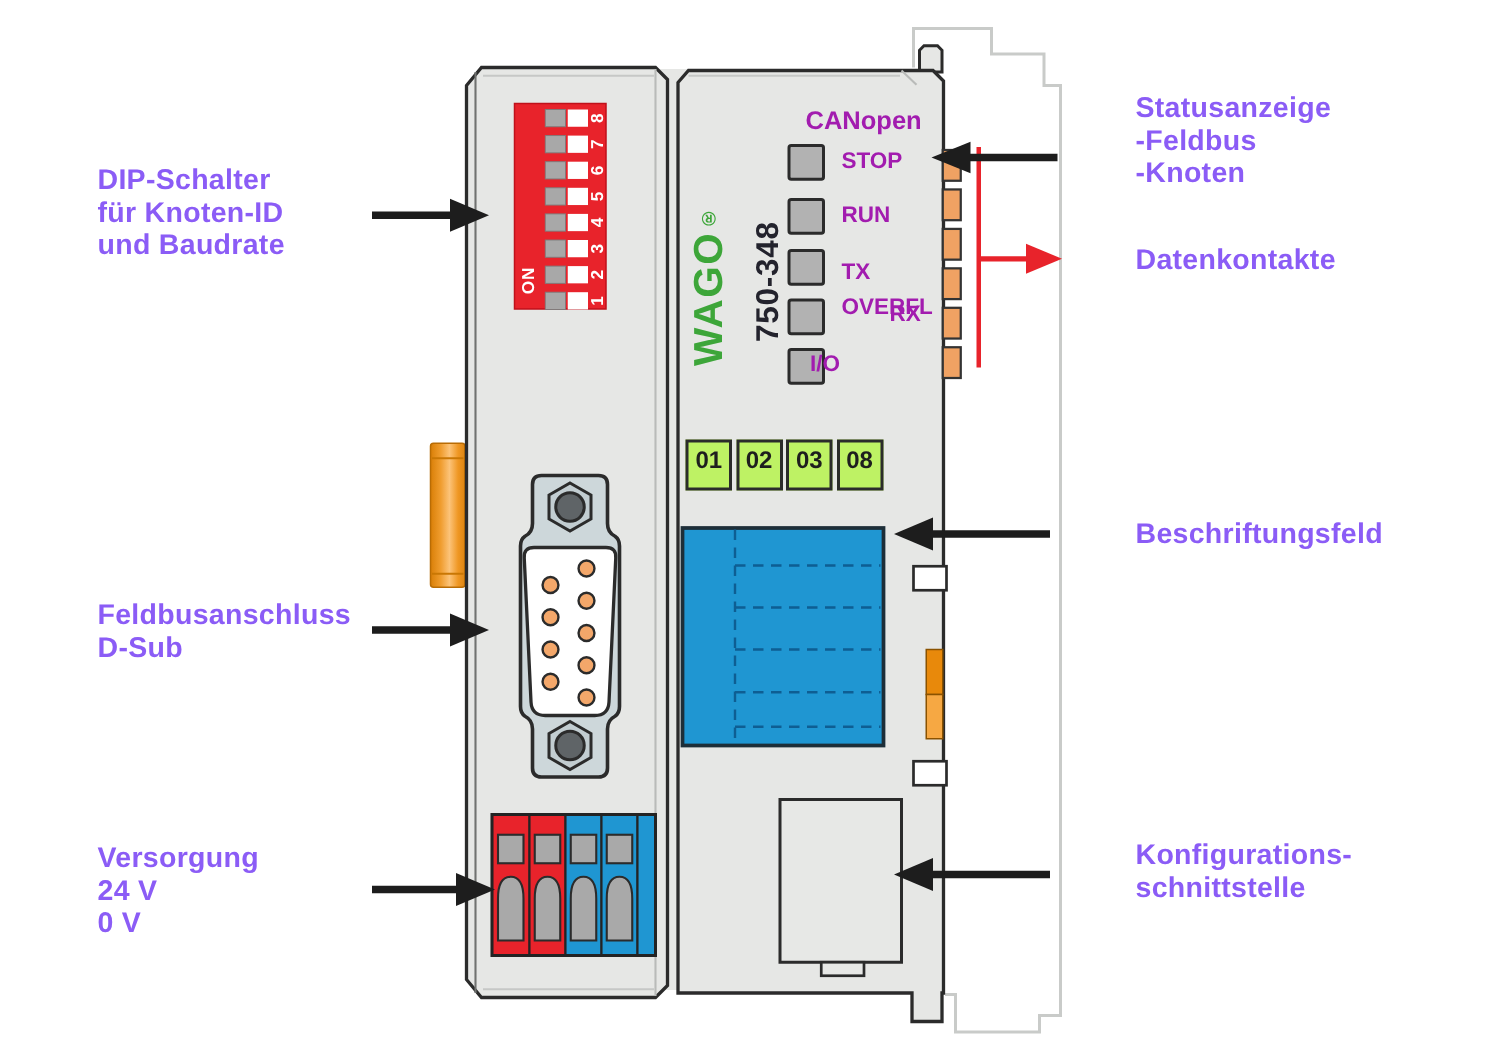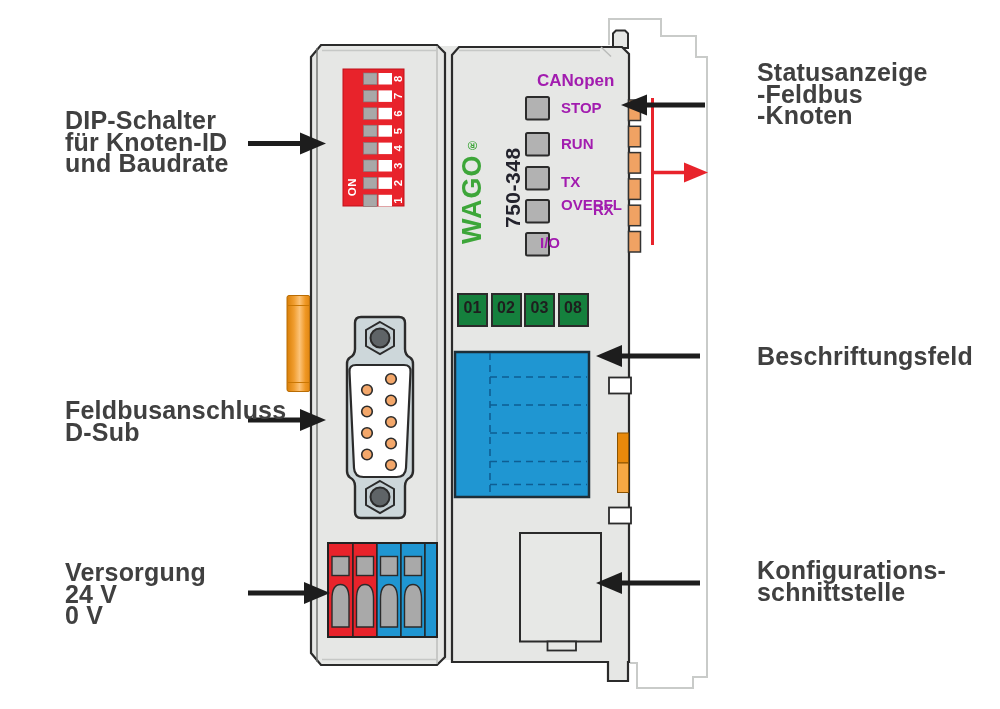--- a/index.html
+++ b/index.html
@@ -1,25 +1,25 @@
 <!DOCTYPE html>
 <html><head>
 <meta charset="utf-8">
 <style>
   html,body{margin:0;padding:0;background:#ffffff;}
   .stage{position:relative;width:1000px;height:709px;background:#ffffff;overflow:hidden;
          font-family:"Liberation Sans", sans-serif;}
   .stage svg{position:absolute;left:0;top:0;}
-  .callout{position:absolute;font-weight:bold;font-size:25px;line-height:21.5px;
-           color:#404040;letter-spacing:0.2px;white-space:nowrap;}
+  .callout{position:absolute;font-weight:bold;font-size:19px;line-height:21.5px;
+           color:#8b5cf6;letter-spacing:0.2px;white-space:nowrap;}
   .callout span{display:block;}
   .dtext{position:absolute;font-weight:bold;color:#a21caf;white-space:nowrap;}
   .canopen{font-size:17px;}
   .led{font-size:15px;line-height:14px;}
-  .chan{position:absolute;box-sizing:border-box;width:31px;height:34px;background:#15803d;
+  .chan{position:absolute;box-sizing:border-box;width:31px;height:34px;background:#bef264;
         border:2px solid #2b2b2b;font-weight:bold;font-size:16px;color:#1e1e1e;
         text-align:center;line-height:25px;}
   .vert{position:absolute;writing-mode:vertical-rl;transform:rotate(180deg);
         display:flex;align-items:center;justify-content:center;text-align:center;
         font-weight:bold;white-space:nowrap;}
   .brand{left:450px;top:127px;width:45px;height:127px;font-size:27px;color:#3da639;letter-spacing:1px;}
   .brand .reg{font-size:13px;margin-top:2px;}
   .model{left:494px;top:122px;width:37px;height:132px;font-size:21px;color:#23232d;letter-spacing:0.5px;}
 </style>
 </head>
@@ -252,20 +252,23 @@
   <span>Versorgung</span>
   <span>24 V</span>
   <span>0 V</span>
 </div>
 
 <div class="callout" style="left:757px;top:62px">
   <span>Statusanzeige</span>
   <span>-Feldbus</span>
   <span>-Knoten</span>
 </div>
+<div class="callout" style="left:757px;top:163px">
+  <span>Datenkontakte</span>
+</div>
 <div class="callout" style="left:757px;top:346px">
   <span>Beschriftungsfeld</span>
 </div>
 <div class="callout" style="left:757px;top:560px">
   <span>Konfigurations-</span>
   <span>schnittstelle</span>
 </div>
 
 </div>
 

